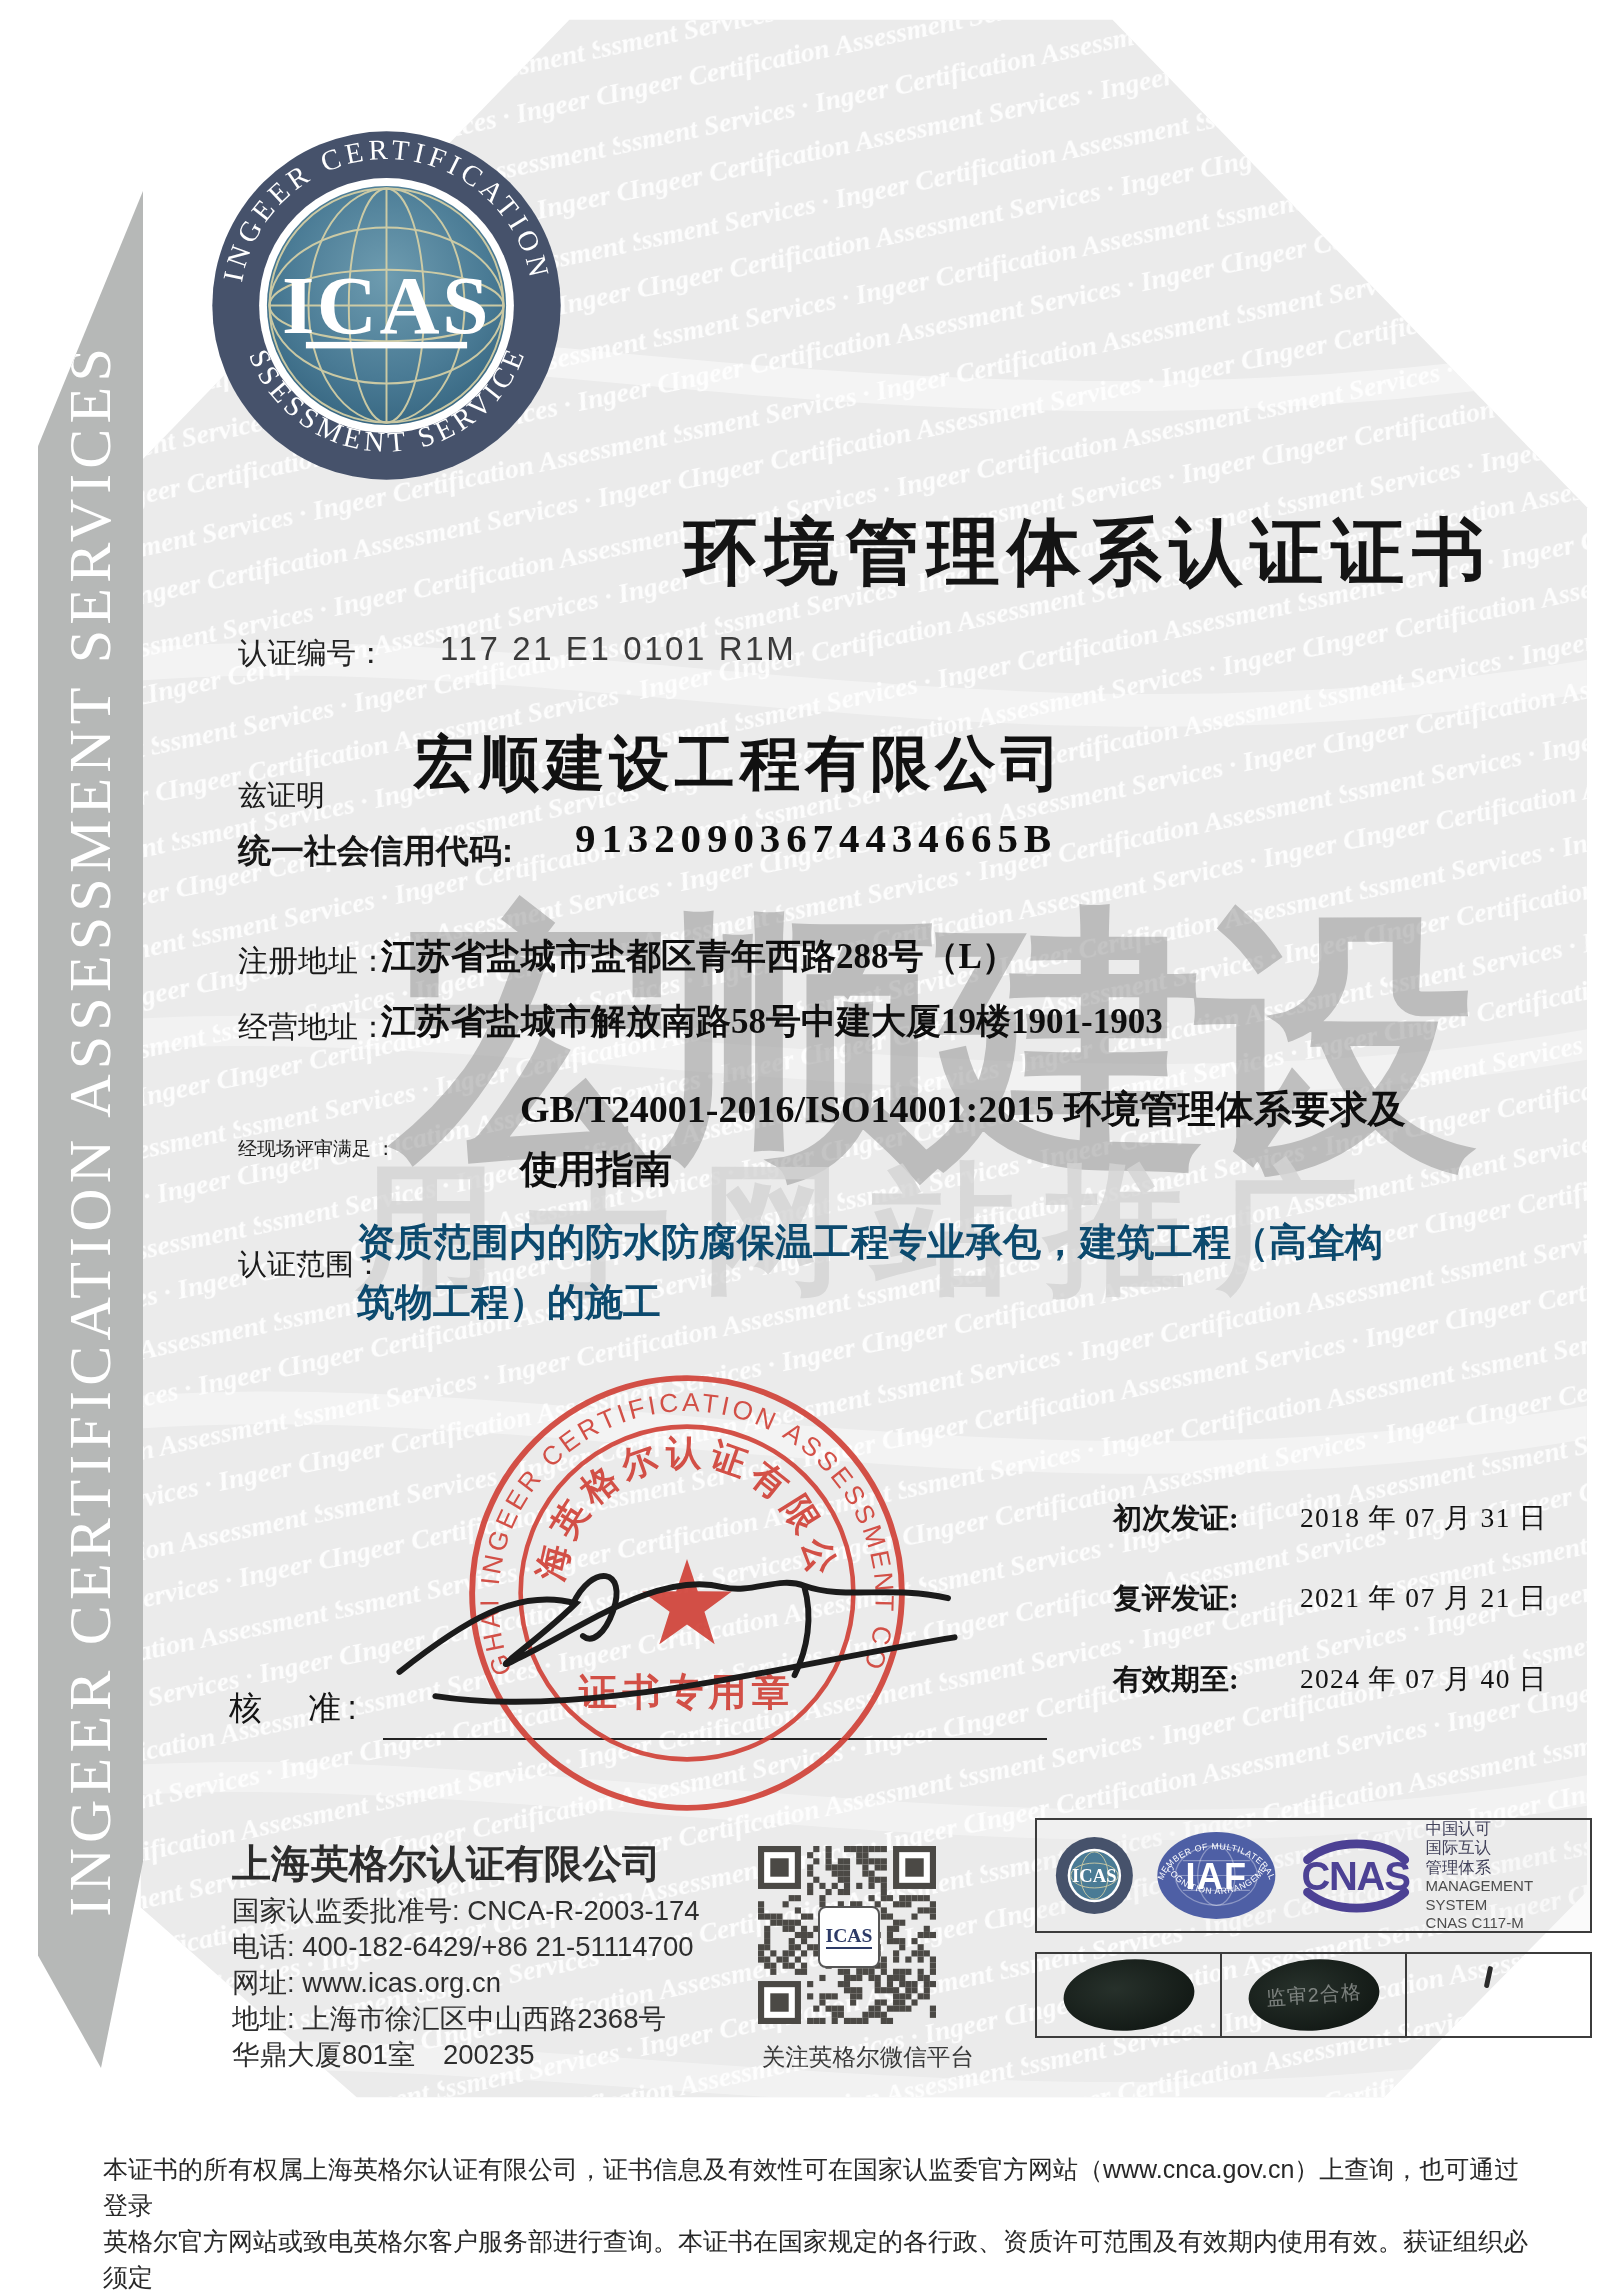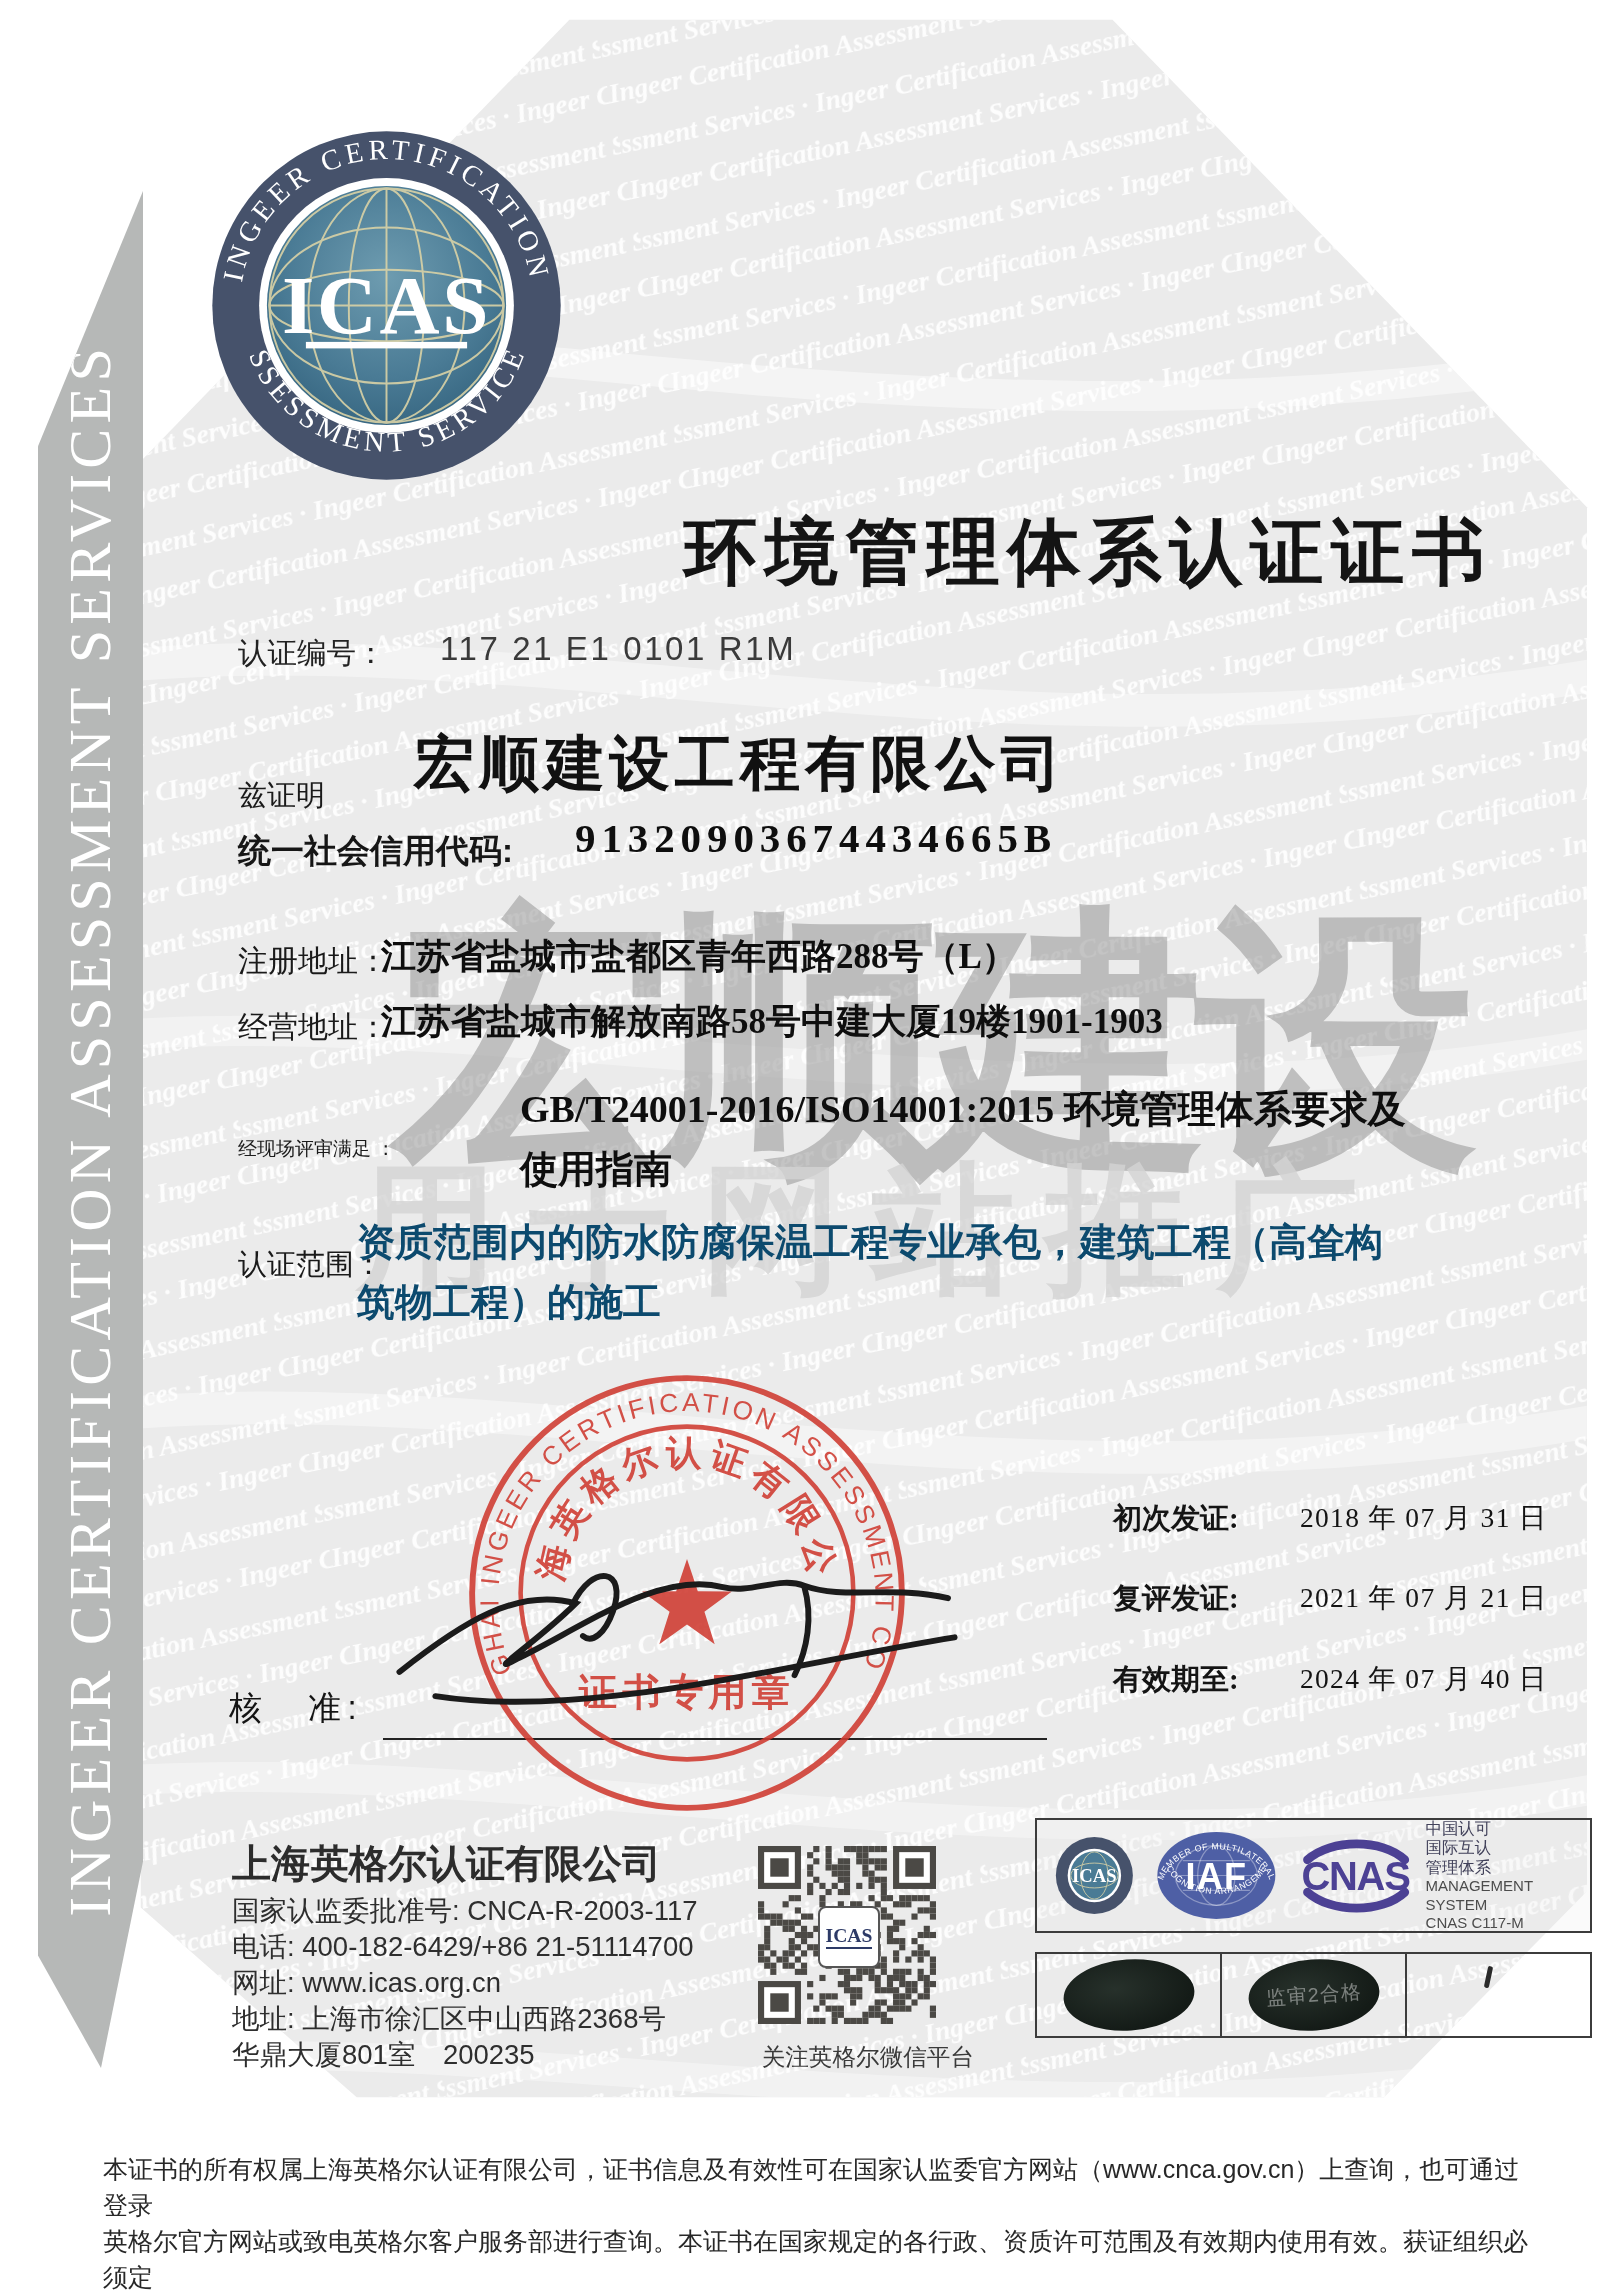--- a/index.html
+++ b/index.html
@@ -222,21 +222,21 @@
     <g stroke="#1b1b1b" stroke-width="9" fill="none" stroke-linecap="round">
       <path d="M35,225 C130,150 215,95 305,120 C250,175 160,235 215,205 C310,160 430,70 530,95 C575,106 615,78 655,93 C715,115 790,92 875,112"></path>
       <path d="M300,122 C330,58 385,66 362,132 C350,166 330,182 316,170"></path>
       <path d="M90,262 C320,298 620,215 885,172"></path>
       <path d="M655,95 C668,140 660,190 640,230"></path>
     </g>
   </svg>
 
   <div class="abs z3 issuer-name">上海英格尔认证有限公司</div>
   <div class="abs z3 issuer-lines">
-    <div>国家认监委批准号: CNCA-R-2003-117</div>
+    <div>国家认监委批准号: CNCA-R-2003-174</div>
     <div>电话: 400-182-6429/+86 21-51114700</div>
     <div>网址: www.icas.org.cn</div>
     <div>地址: 上海市徐汇区中山西路2368号</div>
     <div>华鼎大厦801室　200235</div>
   </div>
 
   <div class="abs z3 qr-wrap">
     <svg id="qr-svg" width="178" height="178" viewBox="0 0 272 272">
         <rect x="84.41379310344827" y="0" width="9.379310344827585" height="9.379310344827585" fill="#4b4945"></rect>
         <rect x="103.17241379310344" y="0" width="9.379310344827585" height="9.379310344827585" fill="#4b4945"></rect>

